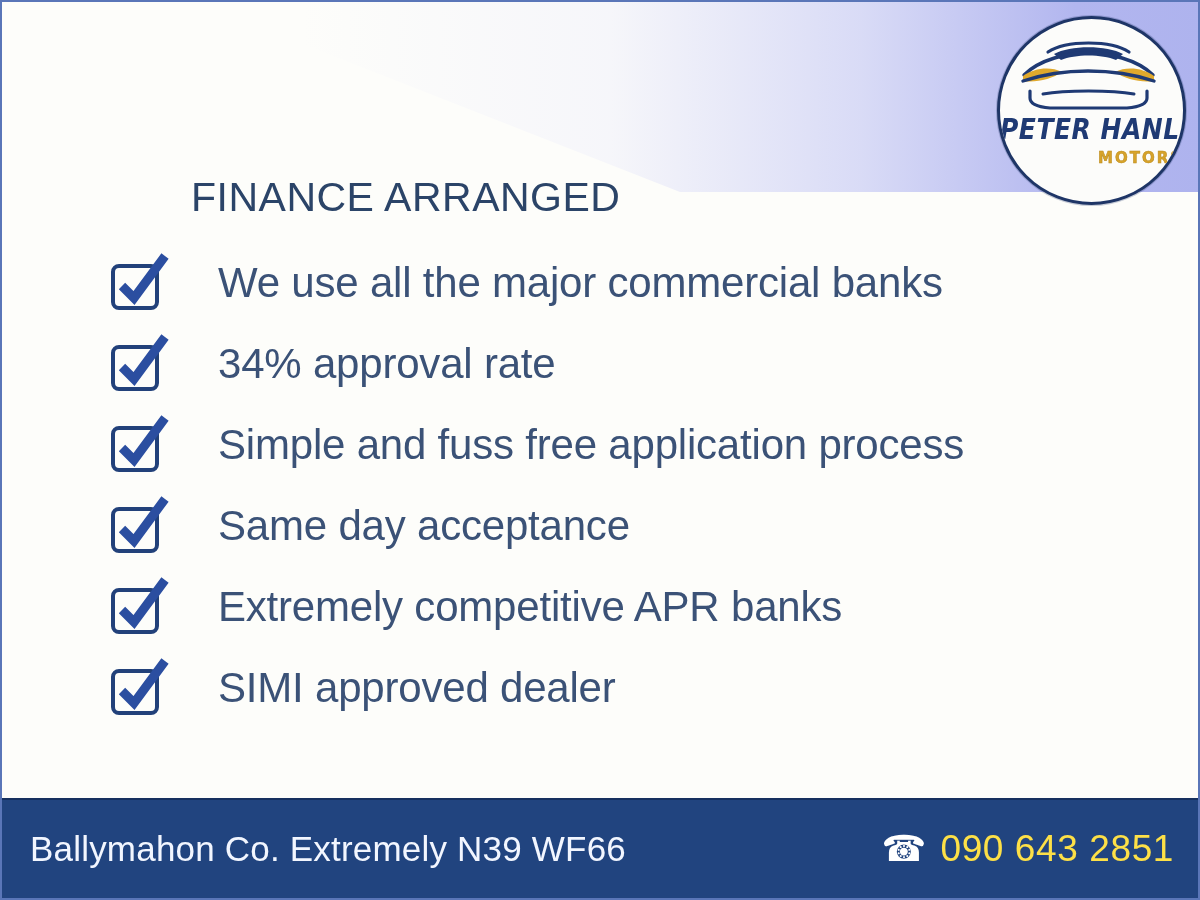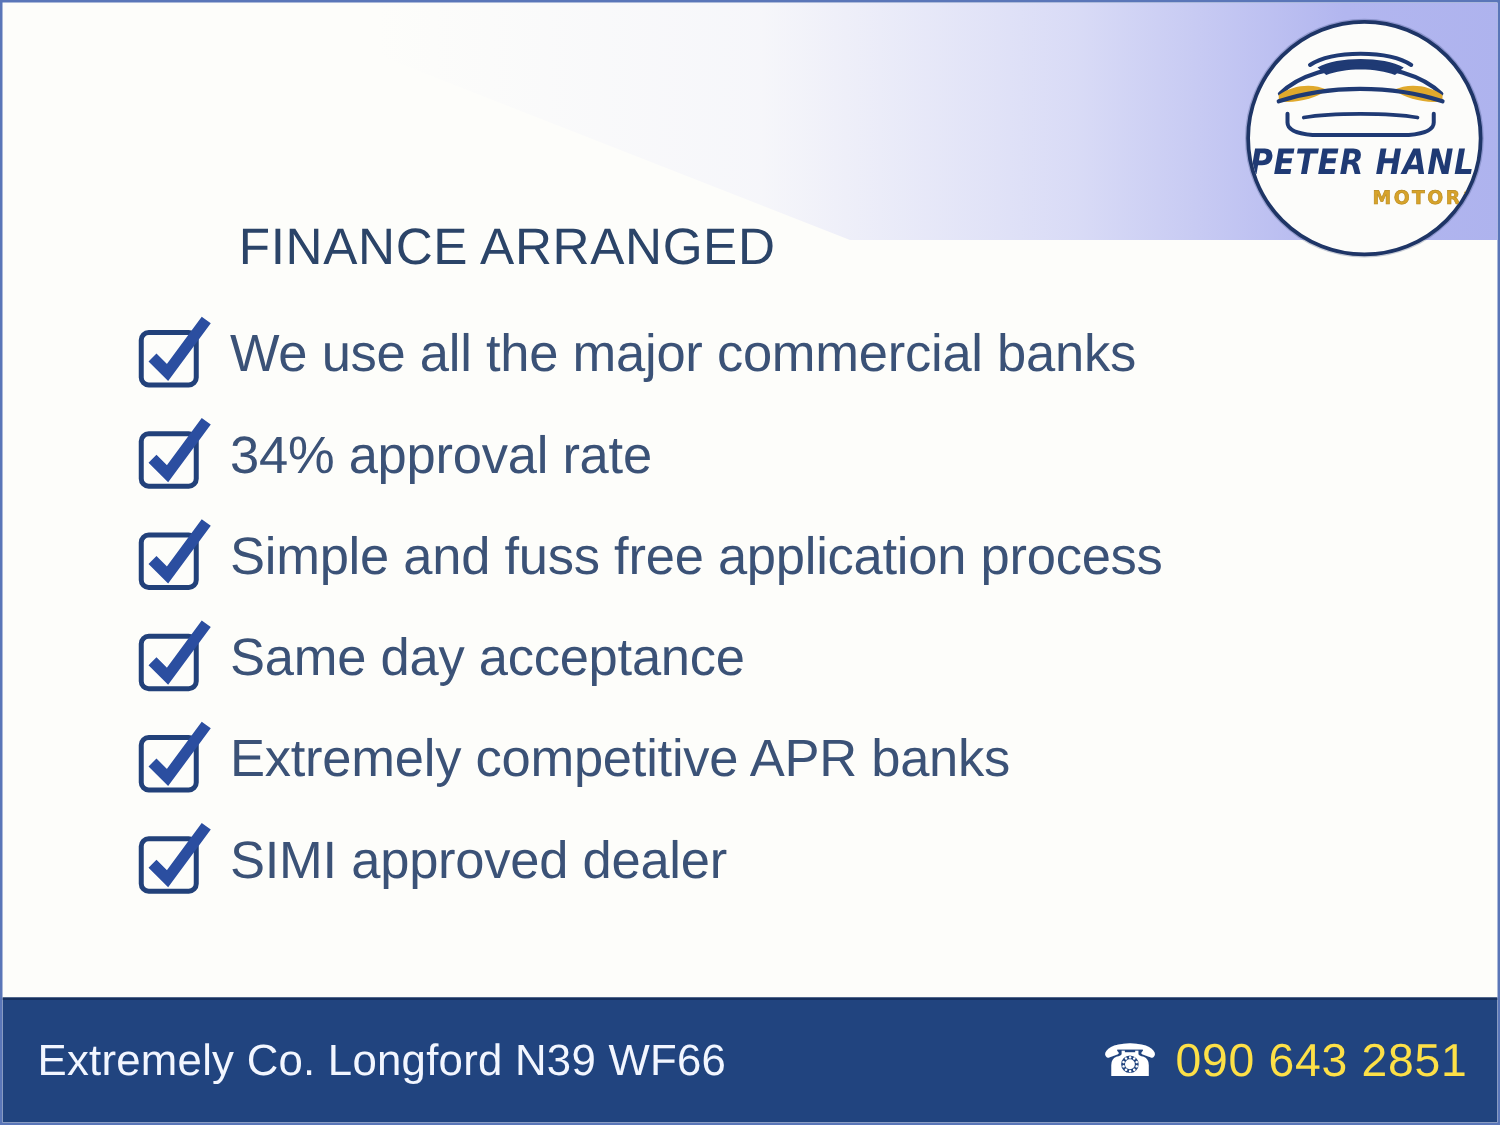--- a/index.html
+++ b/index.html
@@ -102,20 +102,21 @@
   #list {
     position: absolute;
     top: 240px;
     left: 106px;
     width: 1040px;
   }
   .list-item {
     display: flex;
     align-items: center;
     height: 81px;
+    gap: 34px;
   }
   .check {
     position: relative;
     flex: 0 0 auto;
     width: 62px;
     height: 62px;
     margin-right: 14px;
   }
   .check svg { display: block; }
   .item-label {
@@ -252,20 +253,20 @@
           <rect x="5" y="14" width="44" height="42" rx="6" ry="6" fill="none" stroke="#22417a" stroke-width="4"></rect>
           <path d="M14 34 L26 46 L57 4" fill="none" stroke="#2b4ea0" stroke-width="9" stroke-linecap="butt" stroke-linejoin="miter"></path>
         </svg>
       </span>
       <span class="item-label">SIMI approved dealer</span>
     </div>
 
   </div>
 
   <div id="footer">
-    <div id="footer-address">Extremely Co. Longford N39 WF66</div>
+    <div id="footer-address">Ballymahon Co. Extremely N39 WF66</div>
     <div id="footer-phone">
       <span id="phone-icon">☎</span>
       <span id="footer-phone-number">090 643 2851</span>
     </div>
   </div>
 
 </div>
 
 </body></html>

